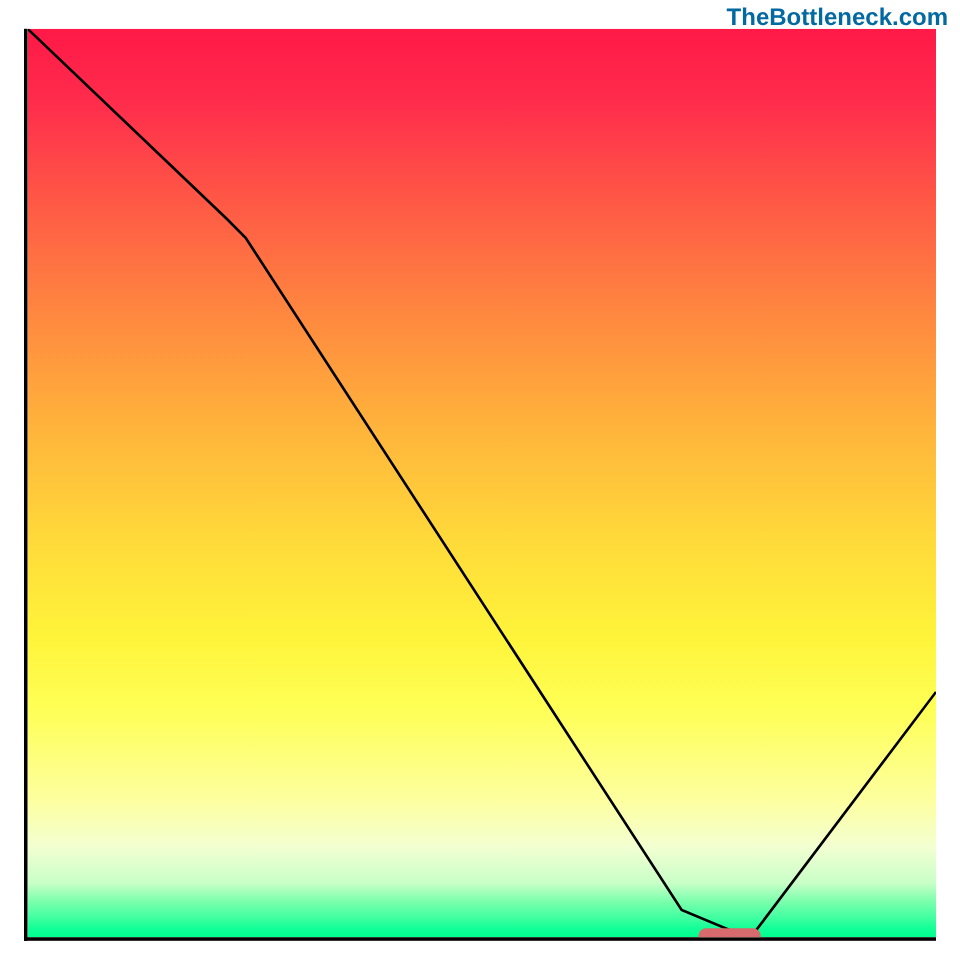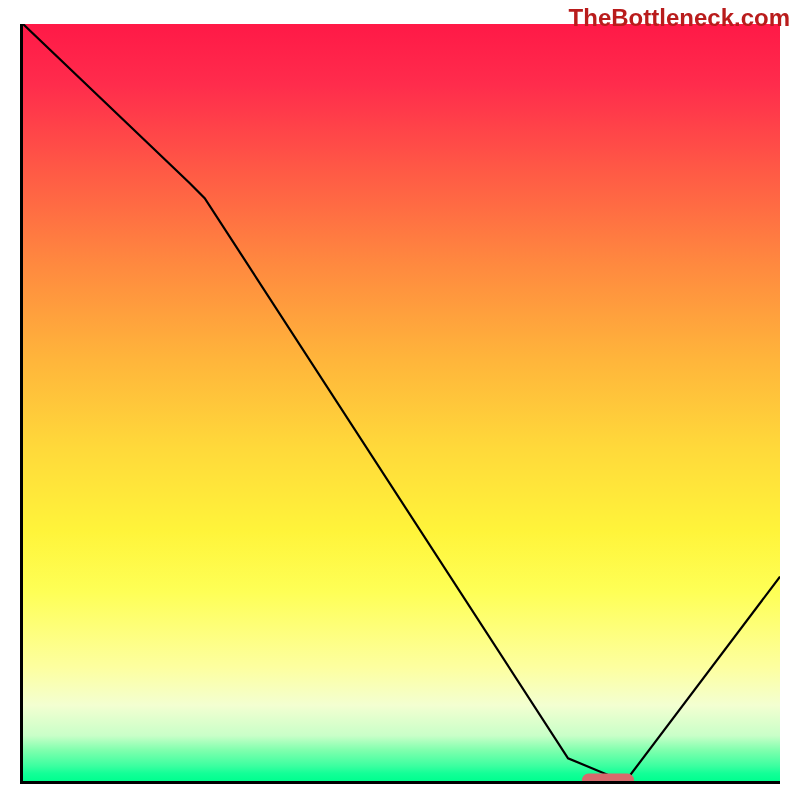--- a/index.html
+++ b/index.html
@@ -7,23 +7,23 @@
   .container {
     position: relative;
     width: 800px;
     height: 800px;
   }
   .attribution {
     position: absolute;
     top: 4px;
     right: 10px;
     font-family: Arial, Helvetica, sans-serif;
-    font-size: 24px;
+    font-size: 20px;
     font-weight: bold;
-    color: #b91c1c;
+    color: #0369a1;
     z-index: 10;
   }
   .plot-area {
     position: absolute;
     left: 20px;
     top: 24px;
     width: 760px;
     height: 760px;
     border-left: 3px solid #000;
     border-bottom: 3px solid #000;

